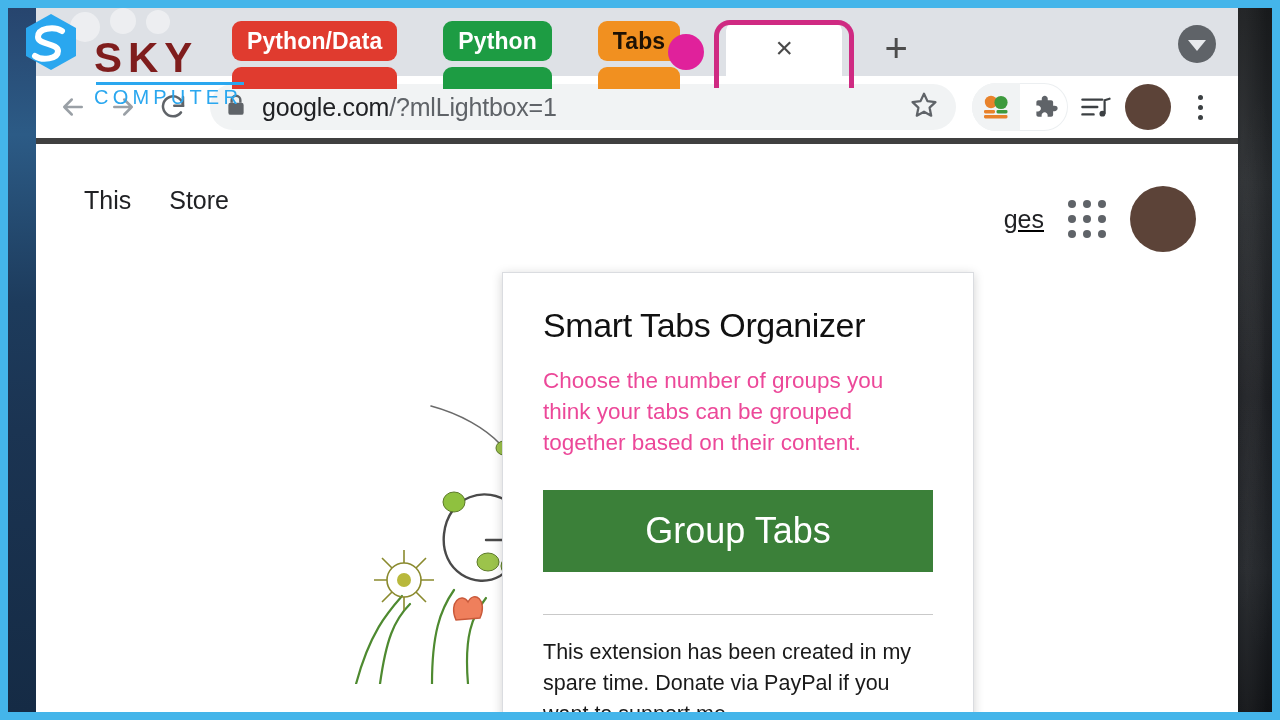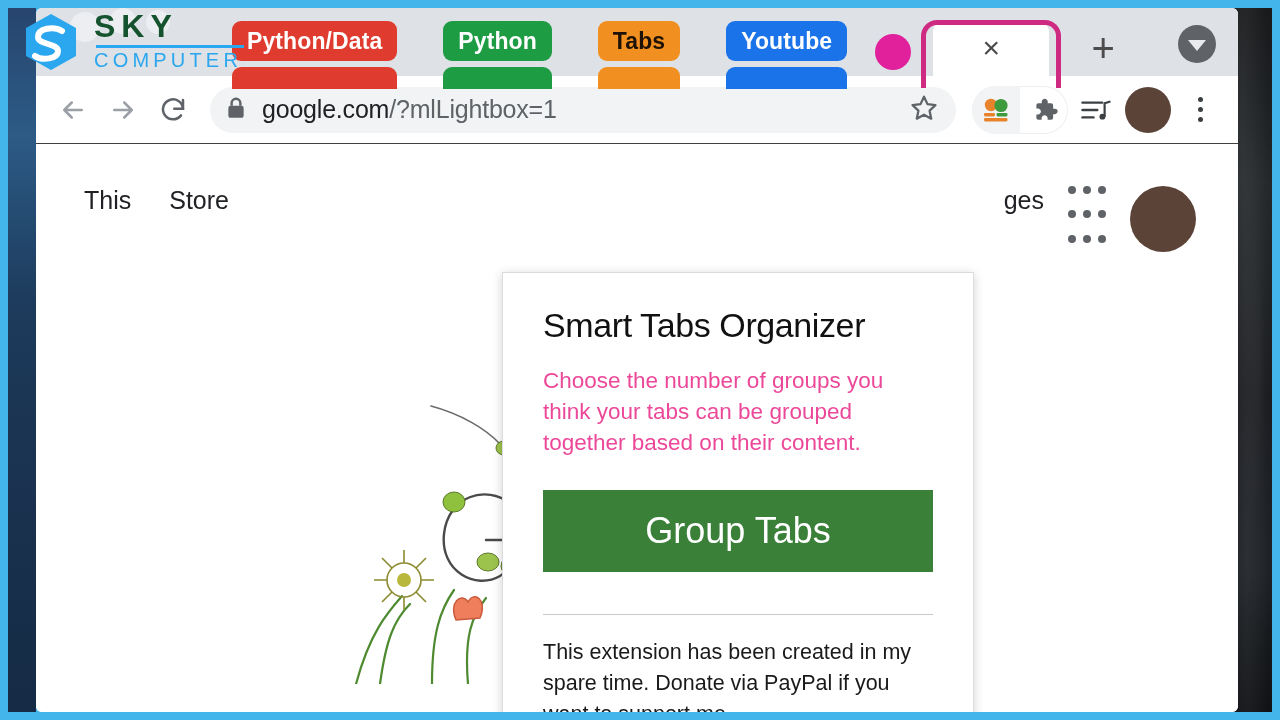--- a/index.html
+++ b/index.html
@@ -23,21 +23,21 @@
     content:""; position:absolute; inset:0;
     background:
       radial-gradient(ellipse at 30% 18%, rgba(255,255,255,.07), transparent 60%),
       radial-gradient(ellipse at 70% 52%, rgba(255,255,255,.05), transparent 55%),
       radial-gradient(ellipse at 40% 83%, rgba(255,255,255,.06), transparent 60%);
   }
 
   
   #browser {
     position: absolute; left: 36px; top: 8px; width: 1202px; height: 704px;
-    background: #ffffff; overflow: hidden; border-radius: 6px;
+    background: #ffffff; overflow: hidden;
   }
 
   
   .tabstrip {
     position: relative; height: 68px; background: #dee1e6;
     display: flex; align-items: flex-start; padding-left: 196px;
   }
   .tabgroup-pill {
     position: relative; margin-top: 13px; margin-right: 46px;
     height: 40px; border-radius: 9px; padding: 0 15px;
@@ -78,21 +78,21 @@
     display: flex; align-items: center; justify-content: center;
   }
   .tabsearch .caret {
     width: 0; height: 0; border-left: 9px solid transparent; border-right: 9px solid transparent;
     border-top: 11px solid #e8eaed; margin-top: 2px;
   }
 
   
   .toolbar {
     height: 68px; background: #fff; display: flex; align-items: center;
-    padding: 0 14px; gap: 4px; border-bottom: 1px solid #404040;
+    padding: 0 14px; gap: 4px; border-bottom: 6px solid #404040;
   }
   .navbtn { width: 46px; height: 46px; display: flex; align-items: center; justify-content: center; }
   .navbtn svg { display: block; }
   .omnibox {
     flex: 1; height: 46px; margin: 0 12px 0 10px; background: #f1f3f4;
     border-radius: 23px; display: flex; align-items: center; padding: 0 16px; gap: 16px;
     min-width: 0;
   }
   .omnibox .urltext {
     font-size: 25px; color: #202124; white-space: nowrap; overflow: hidden;
@@ -111,21 +111,21 @@
   .kebab { display: flex; flex-direction: column; gap: 5px; align-items: center; }
   .kebab i { width: 5px; height: 5px; border-radius: 50%; background: #3c4043; display: block; }
 
   
   .page { position: relative; height: 568px; background: #fff; overflow: hidden; }
   .page-nav {
     position: absolute; left: 48px; top: 42px; display: flex; gap: 38px;
     font-size: 25px; color: #202124;
   }
   .page-nav-right {
-    position: absolute; right: 42px; top: 42px; display: flex; gap: 24px;
+    position: absolute; right: 42px; top: 42px; display: flex; align-items: center; gap: 24px; text-decoration: underline;
   }
   .page-nav-right .navlink { font-size: 25px; color: #202124; }
   .apps-grid { display: grid; grid-template-columns: repeat(3, 8px); gap: 7px; }
   .apps-grid i { width: 8px; height: 8px; border-radius: 50%; background: #5f6368; display: block; }
   .avatar-page {
     width: 66px; height: 66px; border-radius: 50%; background: #5c4338;
   }
 
   .doodle { position: absolute; left: 300px; top: 240px; width: 430px; height: 300px; }
 
@@ -167,22 +167,23 @@
     margin-top: 22px; font-size: 21.5px; line-height: 1.43; color: #1a1a1a;
   }
 
   
   .watermark {
     position: absolute; left: 18px; top: 6px; width: 238px; height: 74px;
     pointer-events: none; z-index: 50;
   }
   .wm-text { position: absolute; left: 76px; top: 4px; }
   .wm-sky {
-    font-size: 32px; font-weight: 700; color: #14532d; letter-spacing: 6px;
+    font-size: 42px; font-weight: 700; color: #7f1d1d; letter-spacing: 6px;
     line-height: 1;
+    margin-top: 27px;
   }
   .wm-rule { width: 148px; height: 3px; background: #2aa7ef; margin: 3px 0 2px 2px; }
   .wm-comp {
     font-size: 20px; font-weight: 400; color: #2aa7ef; letter-spacing: 4.2px; line-height: 1;
   }
   .wm-bub { position:absolute; border-radius:50%; background: rgba(255,255,255,.45); }
 </style>
 </head>
 <body>
 
@@ -196,23 +197,20 @@
     <div class="tabstrip">
 
       <div class="tabgroup-pill" style="background:#e03b2f">
         <span>Python/Data</span>
       </div>
       <div class="tabgroup-pill" style="background:#1d9c43">
         <span>Python</span>
       </div>
       <div class="tabgroup-pill" style="background:#f19020;color:#1d1205">
         <span>Tabs</span>
-      </div>
-      <div class="tabgroup-pill" style="background:#1a73e8;margin-right:86px">
-        <span>Youtube</span>
       </div>
 
       <div class="activetab">
         <div class="group-dot"></div>
         <div class="activetab-ring"></div>
         <span class="close-x">×</span>
       </div>
 
       <div class="newtab-plus">+</div>
 

